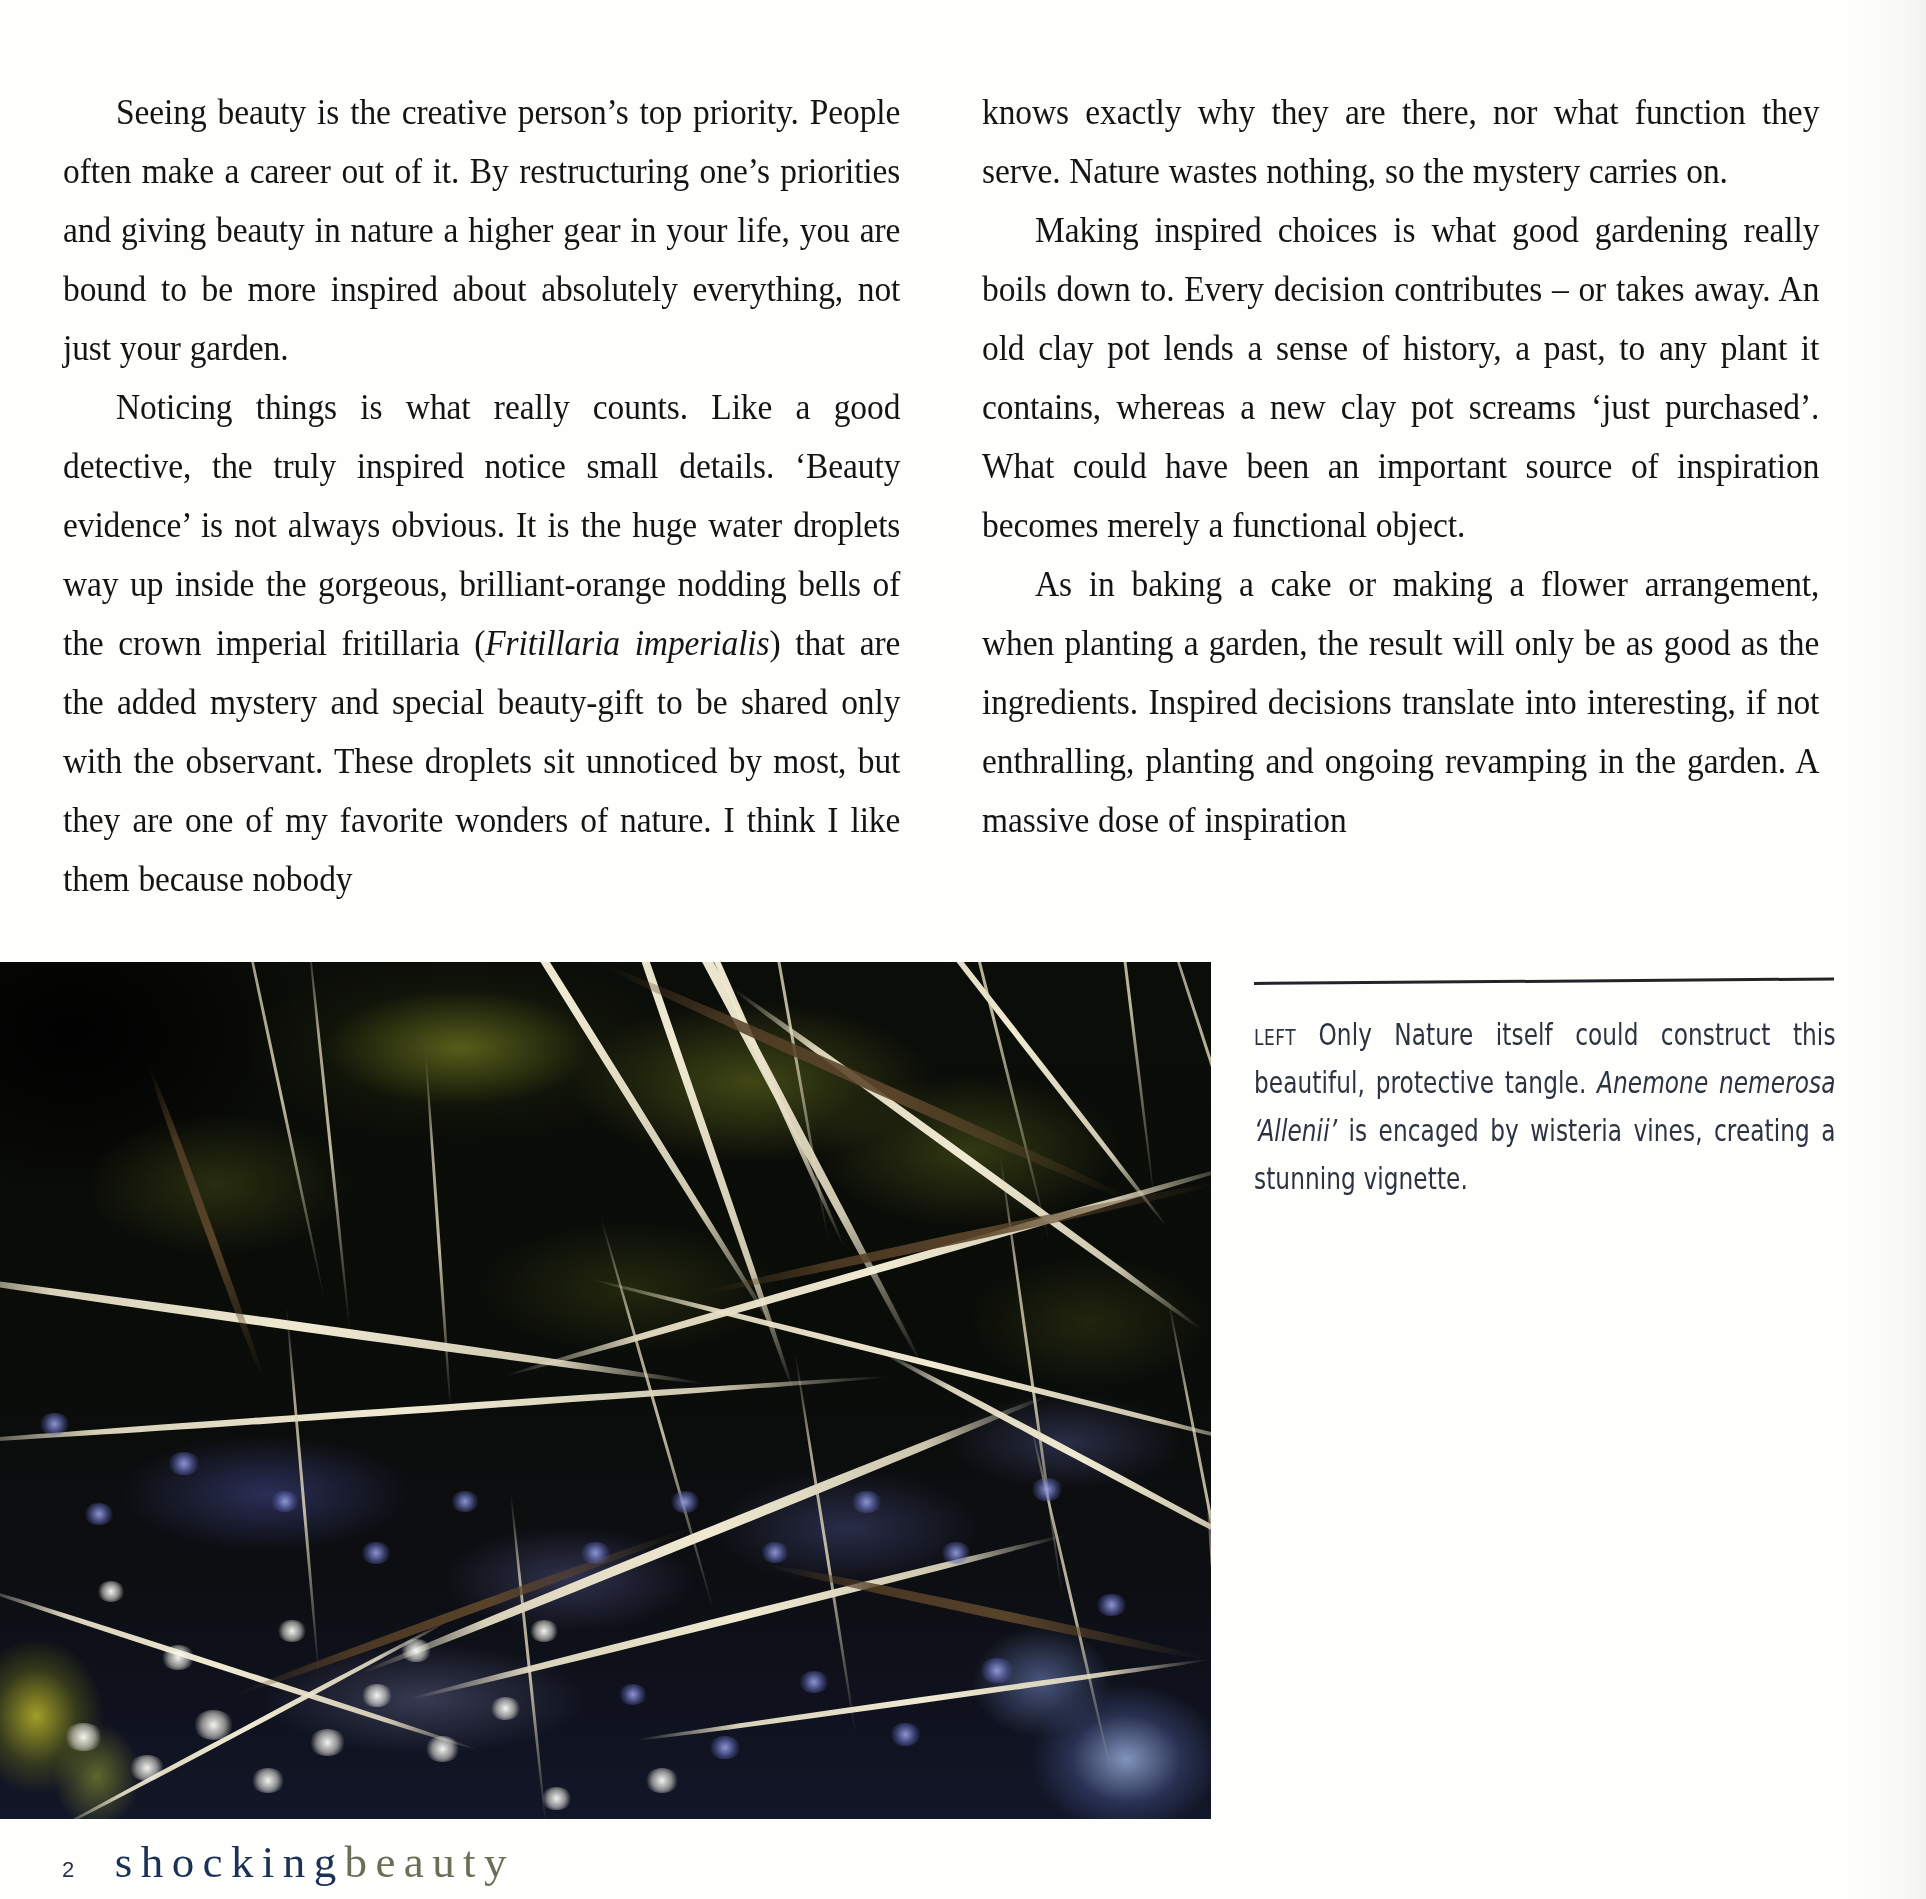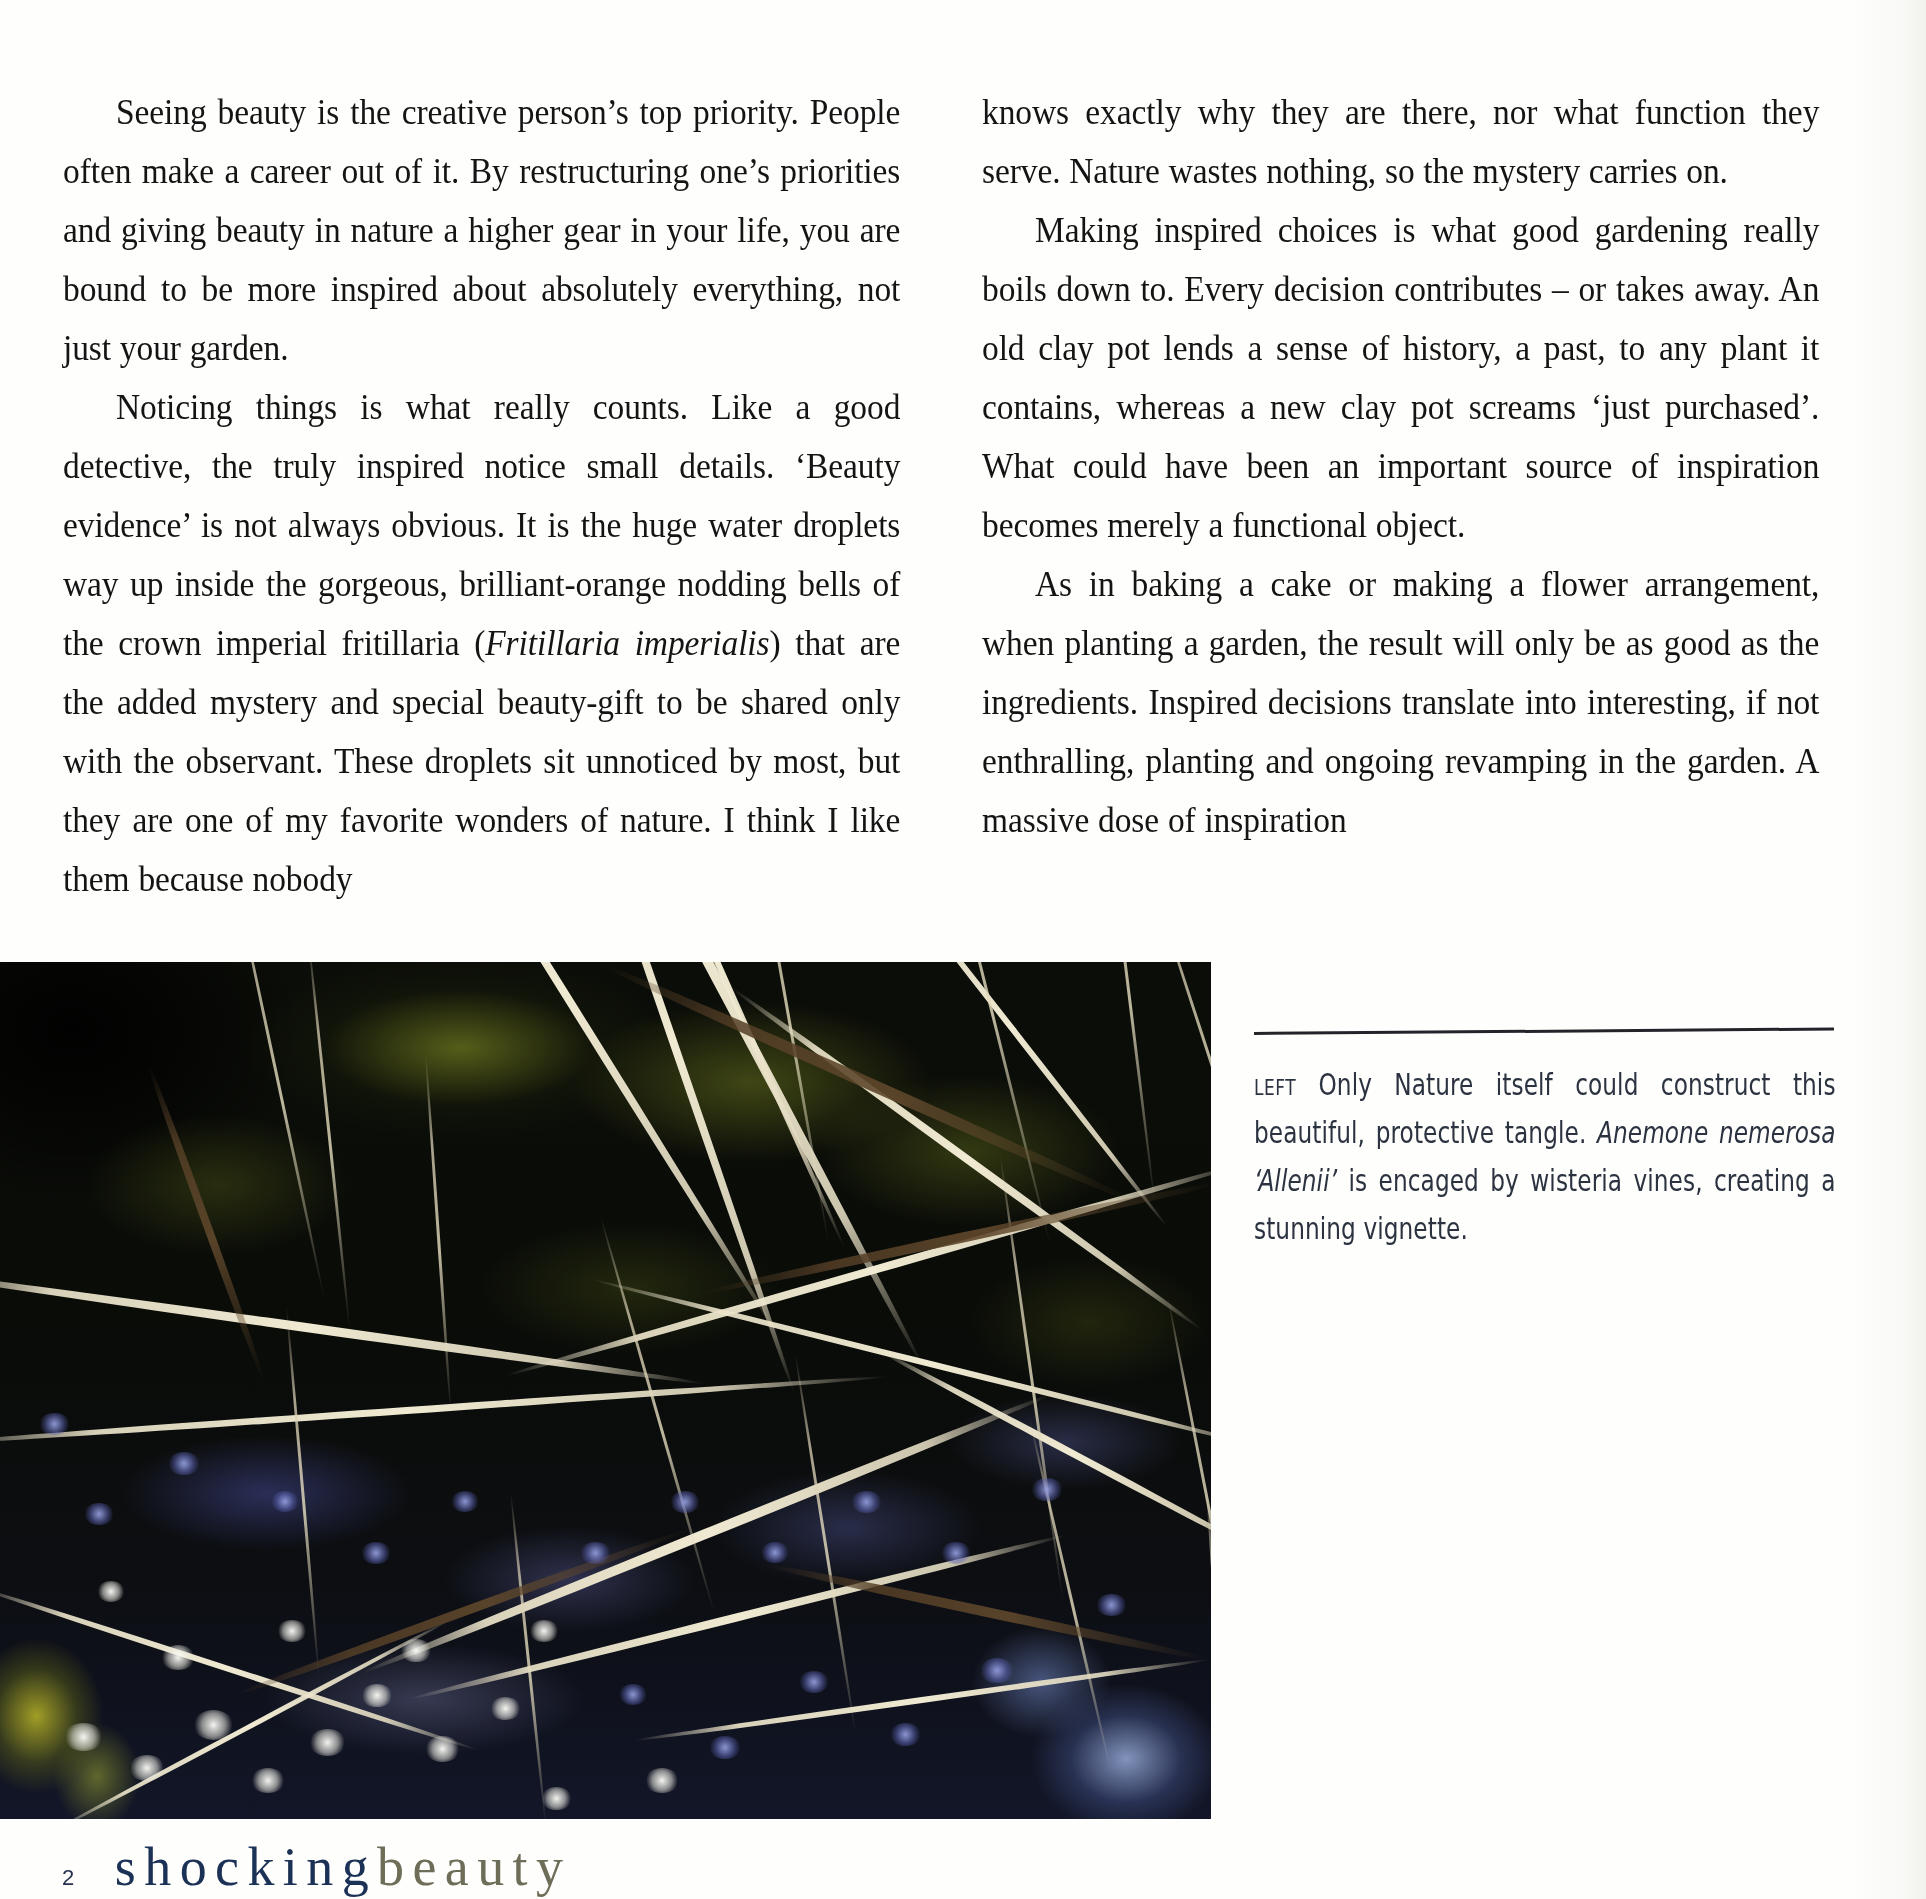--- a/index.html
+++ b/index.html
@@ -129,21 +129,21 @@
     pointer-events: none;
   }
   .bloom.blue {
     background: radial-gradient(circle, rgba(150,160,225,0.92) 0%, rgba(92,100,180,0.5) 48%, rgba(40,46,90,0) 78%);
   }
 
   
   .caption-block {
     position: absolute;
     left: 1254px;
-    top: 1032px;
+    top: 982px;
     width: 583px;
   }
   .caption-rule {
     width: 580px;
     height: 3.2px;
     background: #22242a;
     transform: rotate(-0.45deg);
     transform-origin: left center;
   }
   .caption-text {
@@ -178,21 +178,21 @@
   }
   .folio {
     font-family: "Liberation Sans", "DejaVu Sans", sans-serif;
     font-size: 22px;
     color: #26324e;
     margin-right: 40px;
     letter-spacing: 0.6px;
   }
   .brand {
     font-family: "Liberation Serif", "DejaVu Serif", serif;
-    font-size: 54px;
+    font-size: 45px;
     letter-spacing: 8.4px;
     line-height: 1;
     white-space: nowrap;
   }
   .brand .b1 { color: #1c3156; }
   .brand .b2 { color: #6e6e58; }
 </style>
 </head>
 <body>
 

